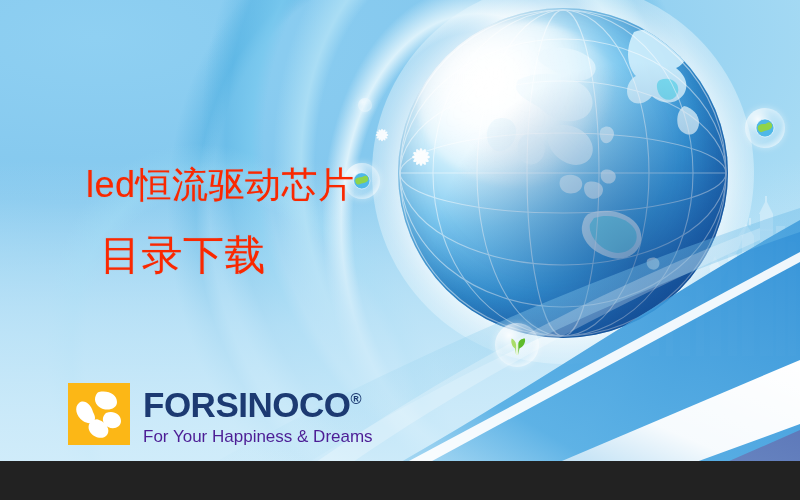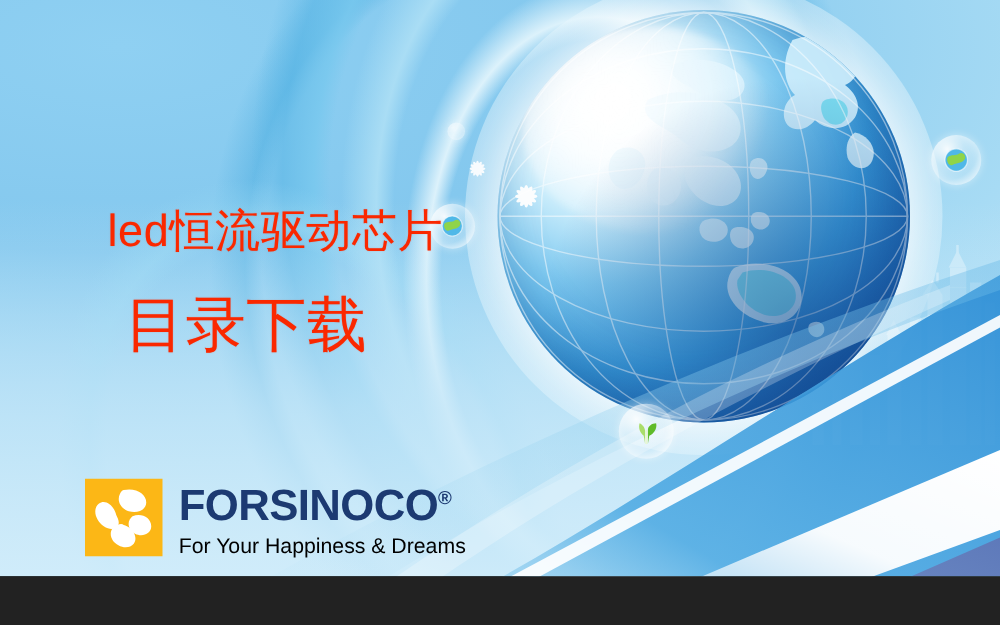--- a/index.html
+++ b/index.html
@@ -100,21 +100,21 @@
     position:absolute;left:86px;top:166px;
     color:#fa2800;
     line-height:1.06;
     letter-spacing:.5px;
     text-shadow:0 0 1px rgba(250,40,0,.35);
   }
   .hl-1{font-size:36px;white-space:nowrap;}
   .hl-1 .latin{font-family:"Liberation Sans",sans-serif;font-weight:400;}
   .hl-1 .cjk{font-family:"DejaVu Serif","Liberation Serif",serif;font-weight:400;}
   .hl-2{
-    font-size:48px;margin-top:30px;margin-left:14px;white-space:nowrap;
+    font-size:41px;margin-top:30px;margin-left:14px;white-space:nowrap;
     font-family:"DejaVu Serif","Liberation Serif",serif;
   }
 
   
   .logo{position:absolute;left:68px;top:383px;display:flex;align-items:flex-end;}
   .logo-mark{
     width:62px;height:62px;background:#fcb716;
     flex:0 0 auto;position:relative;
   }
   .logo-mark svg{position:absolute;inset:0;}
@@ -125,21 +125,21 @@
     font-size:35px;
     letter-spacing:-.5px;
     color:#1c3a72;
     line-height:1;
     white-space:nowrap;
   }
   .logo-name sup{font-size:15px;vertical-align:super;font-weight:bold;}
   .logo-tag{
     font-family:"Liberation Sans",sans-serif;
     font-size:17px;
-    color:#000000;
+    color:#4c1d95;
     line-height:1;
     margin-top:6px;
     white-space:nowrap;
   }
 </style>
 </head>
 <body>
 
 <div id="banner">
 

